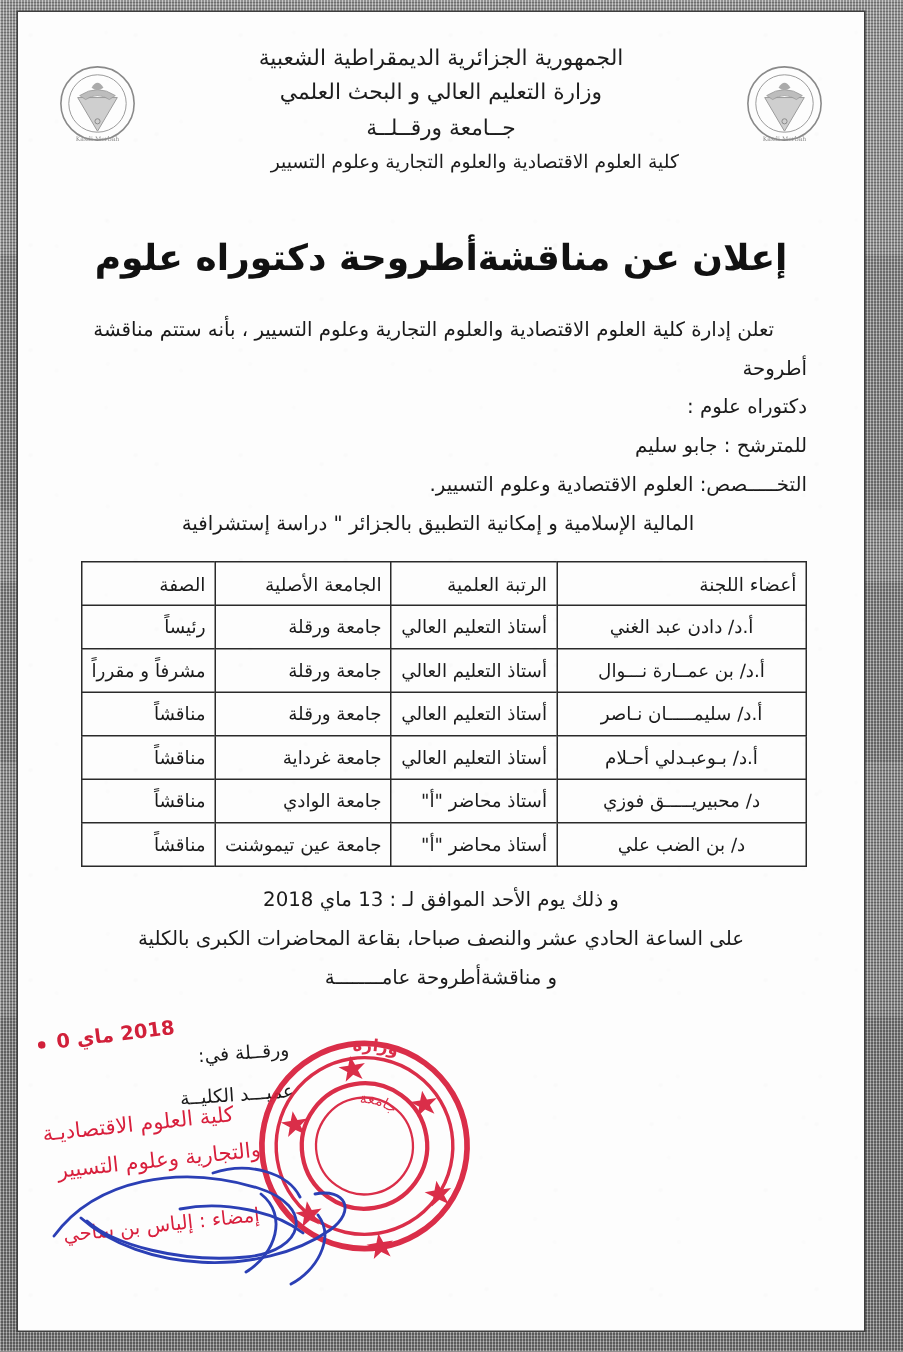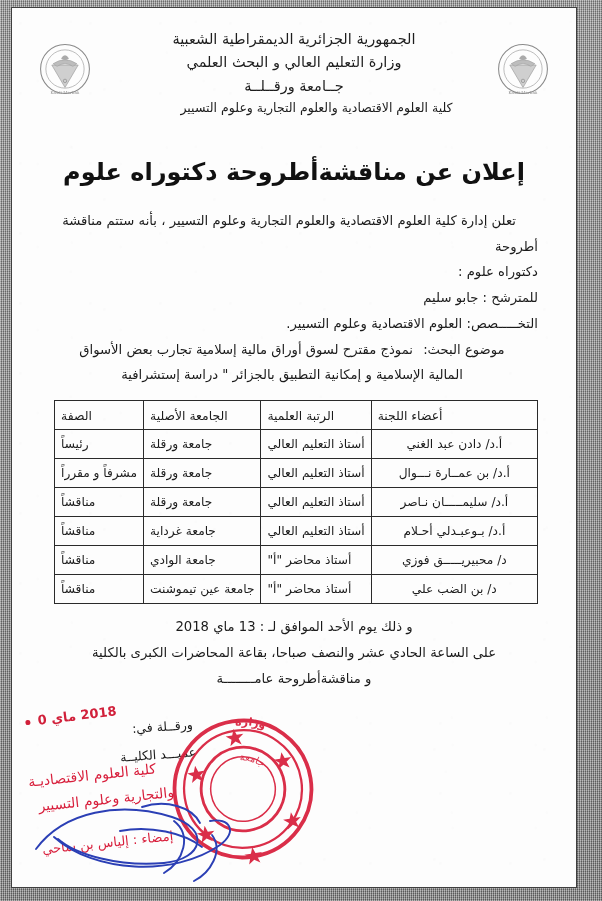--- a/index.html
+++ b/index.html
@@ -124,21 +124,21 @@
   table.committee {
     width: 100%;
     border-collapse: collapse;
     font-size: 12.2px;
     direction: rtl;
   }
   table.committee th,
   table.committee td {
     border: 1px solid #2a2a2a;
     padding: 5px 6px;
-    text-align: left;
+    text-align: right;
     height: 18px;
     color: #1b1b1b;
     font-weight: normal;
     white-space: nowrap;
   }
   table.committee th { font-size: 12.4px; }
   table.committee td.name {
     text-align: center;
     font-size: 12.2px;
   }
@@ -269,24 +269,20 @@
         </div>
       </div>
 
       <div class="title">إعلان عن مناقشةأطروحة دكتوراه علوم</div>
 
       <div class="body-block">
         <p class="indent-1">تعلن إدارة كلية العلوم الاقتصادية والعلوم التجارية وعلوم التسيير ، بأنه ستتم مناقشة أطروحة</p>
         <p class="line-center-ish">دكتوراه  علوم  :</p>
         <p class="line-center-ish">للمترشح : جابو سليم</p>
         <p class="line-center-ish">التخـــــصص:  العلوم  الاقتصادية وعلوم التسيير.</p>
-        <p class="topic">
-          <span class="lbl">موضوع البحث:</span>
-          <span>نموذج مقترح لسوق أوراق مالية إسلامية تجارب بعض الأسواق</span>
-        </p>
         <p class="topic">المالية الإسلامية و إمكانية التطبيق بالجزائر " دراسة إستشرافية</p>
       </div>
 
       <div class="table-wrap">
         <table class="committee">
           <colgroup>
             <col class="c-name">
               <col class="c-rank">
               <col class="c-uni">
               <col class="c-role">

